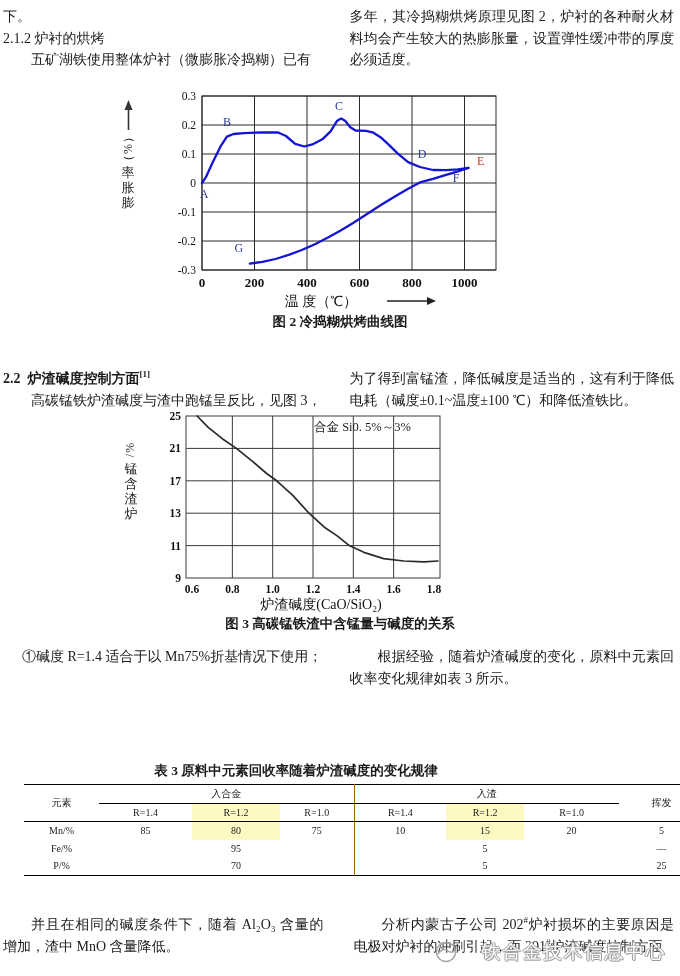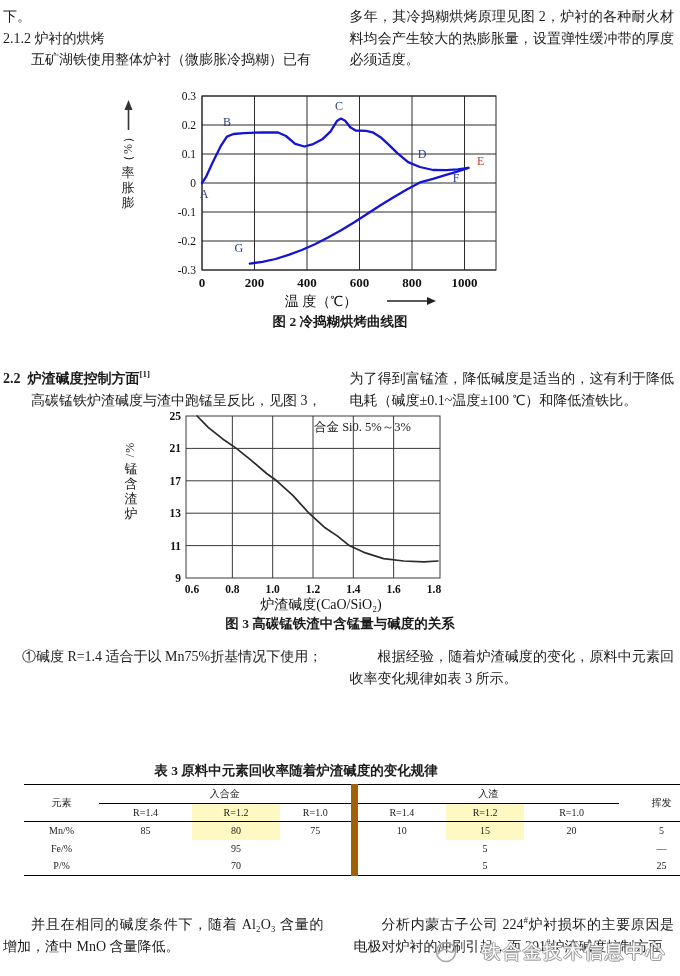--- a/index.html
+++ b/index.html
@@ -26,21 +26,21 @@
   .axlbl{font-size:14px;fill:#111;}
   .ptlbl{font-size:12px;}
   .anno{font-size:12.5px;fill:#222;}
   
   #t3-title{text-align:center;font-weight:bold;font-size:13.5px;margin:0 0 4px 0;}
   #t3{width:680px;border-collapse:collapse;font-size:10px;
       border-top:1.8px solid #000;border-bottom:1.8px solid #000;table-layout:fixed;}
   #t3 th,#t3 td{font-weight:normal;text-align:center;padding:1px 0;line-height:15.5px;}
   #t3 .grp{border-bottom:1px solid #000;}
   #t3 .hdr-b{border-bottom:1px solid #000;}
-  #t3 .divl{border-left:7px solid #a16207;}
+  #t3 .divl{border-left:1px solid #a16207;}
   #t3 .hl{background:#fef9c3;}
   
   #footer{display:flex;align-items:flex-start;gap:23px;}
   #wm-text{font-size:19px;letter-spacing:1.5px;color:#ffffff;
      text-shadow:1px 0 #9f9f9f,-1px 0 #9f9f9f,0 1px #9f9f9f,0 -1px #9f9f9f,1px 1px #b5b5b5;}
 </style>
 </head>
 <body>
 
 <div class="abs tworow" style="top:6px;">
@@ -241,21 +241,21 @@
         </tr>
       </tbody>
   </table>
 </div>
 
 <div class="abs tworow" style="top:914px;gap:30px;">
   <div class="col">
     <p class="ind2">并且在相同的碱度条件下，随着 Al₂O₃ 含量的增加，渣中 MnO 含量降低。</p>
   </div>
   <div class="col">
-    <p class="ind2"><span>分析内蒙古子公司 224</span><sup>#</sup><span>炉衬损坏的主要原因是电极对炉衬的冲刷引起，而 201</span><sup>#</sup><span>炉渣碱度控制方面</span></p>
+    <p class="ind2"><span>分析内蒙古子公司 202</span><sup>#</sup><span>炉衬损坏的主要原因是电极对炉衬的冲刷引起，而 201</span><sup>#</sup><span>炉渣碱度控制方面</span></p>
   </div>
 </div>
 
 <div id="footer" class="abs" style="top:939px;right:14px;">
   <svg width="26" height="26" viewBox="0 0 26 26">
     <circle cx="13" cy="13" r="9.5" fill="none" stroke="#a5a5a5" stroke-width="1.5"></circle>
     <path d="M5 15 Q10 8 15 12 Q19 15 22 11" fill="none" stroke="#a5a5a5" stroke-width="1.5"></path>
     <circle cx="9" cy="9" r="1.4" fill="#a5a5a5"></circle>
   </svg>
   <span id="wm-text">铁合金技术信息中心</span>

